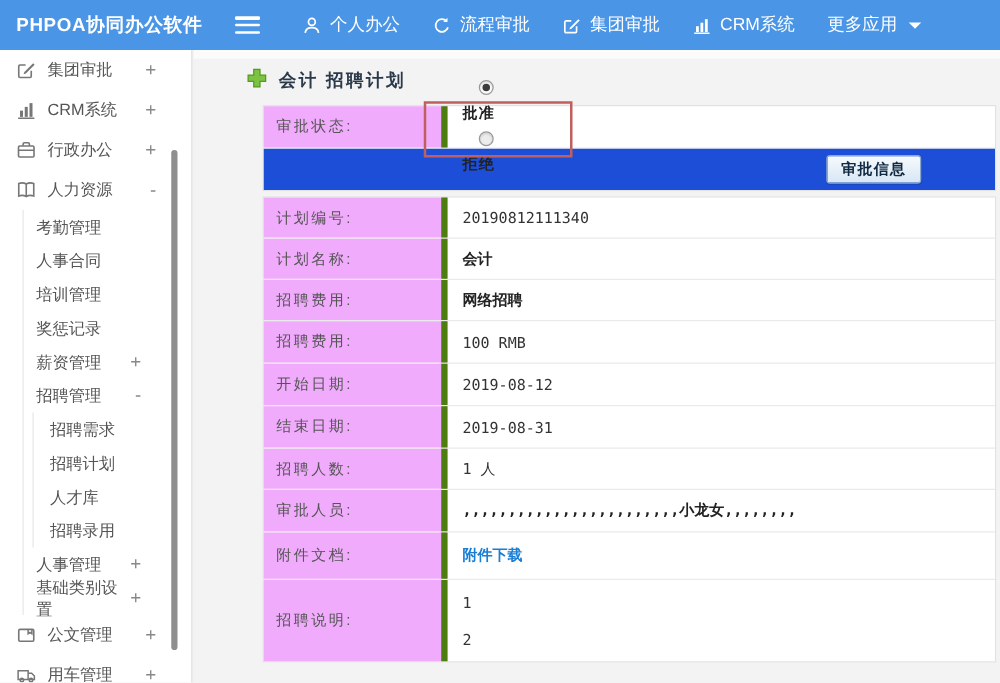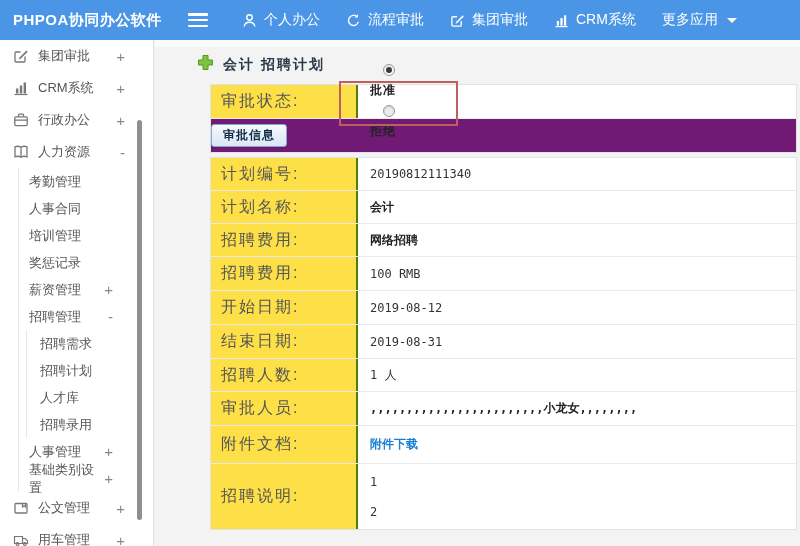--- a/index.html
+++ b/index.html
@@ -39,38 +39,38 @@
   .main-topstrip { position:absolute; left:0; top:0; width:645px; height:7px; background:#fbfbfb; }
   .page-title { position:absolute; left:42px; top:14px; display:flex; align-items:center; gap:9px; }
   .page-title .ttl { font-size:14px; font-weight:bold; color:#2b3a4a; letter-spacing:2px; }
 
   .tbl { position:absolute; left:55px; width:587px; background:#fff;
     border:1px solid #e2e2e2; }
   .tbl-approval { top:44px; }
   .tbl-detail  { top:117px; }
   .row { display:flex; border-bottom:1px solid #eaeaea; }
   .row:last-child { border-bottom:none; }
-  .lbl { width:147px; flex:0 0 147px; background:#fde047; border-right:2px solid #4d7c0f;
+  .lbl { width:147px; flex:0 0 147px; background:#f0abfc; border-right:5px solid #4d7c0f;
     display:flex; align-items:center; padding-left:10px;
-    font-size:16px; color:#555; letter-spacing:2px; }
+    font-size:12px; color:#555; letter-spacing:2px; }
   .val { flex:1; display:flex; align-items:center; padding-left:12px;
     font-size:12px; color:#333; font-family:"DejaVu Sans Mono","Liberation Mono",monospace; }
   .val.cn { font-weight:bold; color:#222; }
   .h33 { height:33px; } .h34 { height:34px; } .h38 { height:38px; } .h65 { height:65px; }
 
   .radio-group { display:flex; align-items:center; gap:6px;flex-direction:column; }
   .radio { width:12px; height:12px; border-radius:50%; border:1px solid #999;
     background:#fdfdfd; display:inline-flex; align-items:center; justify-content:center;
     box-shadow:inset 0 1px 2px rgba(0,0,0,.15); cursor:pointer; }
   .radio.off { background:#ececec; }
   .radio .dot { width:6px; height:6px; border-radius:50%; background:#3a3a3a; }
   .radio-label { font-size:12px; font-weight:bold; color:#222; letter-spacing:1px; margin-right:12px; }
 
-  .btn-row { height:33px; background:#701a75; display:flex; align-items:center;
-    justify-content:flex-start; padding-right:59px; }
+  .btn-row { height:33px; background:#1d4ed8; display:flex; align-items:center;
+    justify-content:flex-end; padding-right:59px; }
   .btn-approve-info { height:23px; padding:0 11px; font-size:12px; font-weight:bold;
     color:#102a43; letter-spacing:1px; cursor:pointer;
     background:linear-gradient(#f6fafd,#d8e6f5); border:1px solid #8aa8c9;
     border-radius:3px; box-shadow:0 1px 1px rgba(0,0,0,.12); }
 
   .annotation-box { position:absolute; left:184px; top:41px; width:119px; height:45px;
     border:2px solid #c0605e; pointer-events:none; }
 
   .link { color:#1a7fd4; font-weight:bold; text-decoration:none; cursor:pointer;
     font-family:"Liberation Sans","DejaVu Sans",sans-serif; font-size:12px; }

